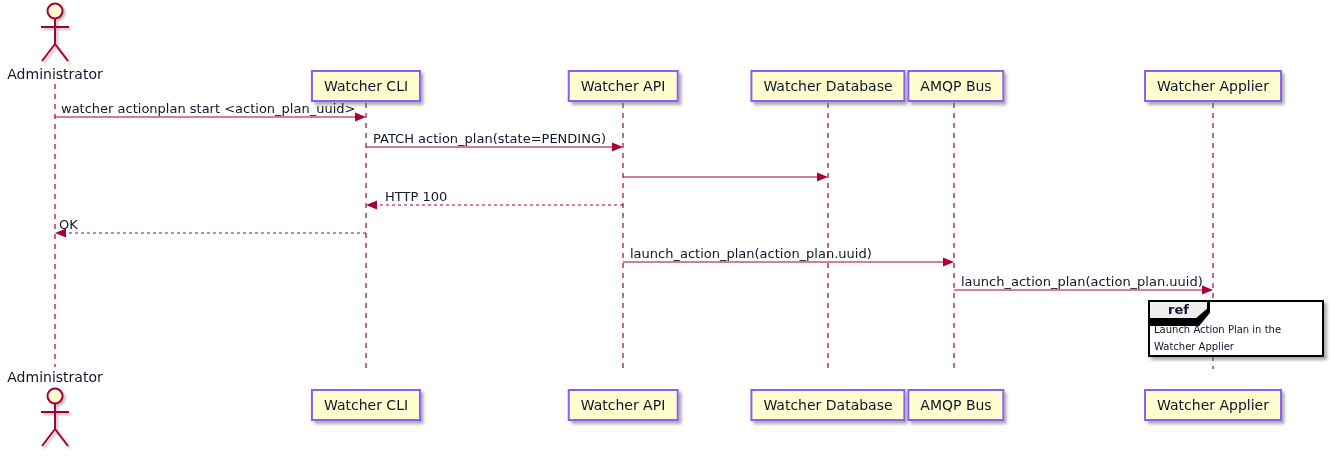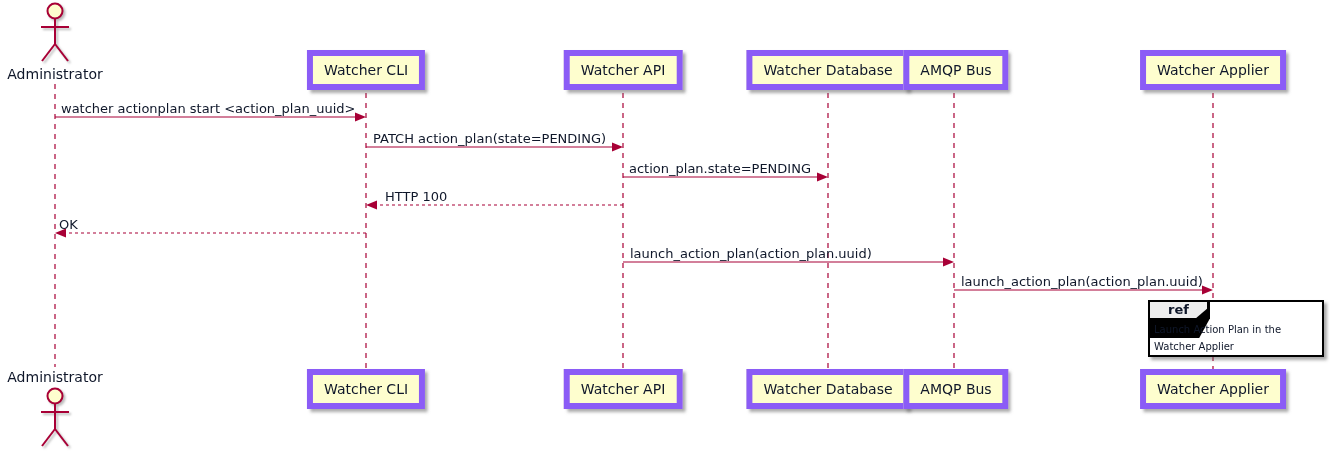--- a/index.html
+++ b/index.html
@@ -4,38 +4,39 @@
 <style>
   html,body { margin:0; padding:0; background:#ffffff; }
   .canvas {
     position:relative; width:1330px; height:456px; background:#ffffff;
     font-family:"DejaVu Sans","Liberation Sans",sans-serif; color:#0f172a;
     overflow:hidden;
   }
   .layer { position:absolute; left:0; top:0; z-index:1; }
   .pbox {
     position:absolute; z-index:2; transform:translateX(-50%);
-    background:#FEFECE; border:6px solid #8b5cf6;
+    background:#FEFECE; border:2px solid #8b5cf6;
     padding:4px 11px; font-size:14px; line-height:20px; white-space:nowrap;
     box-shadow:3px 3px 3px rgba(100,100,100,0.55);
+    margin-top:20px;
   }
   .actor-label {
     position:absolute; z-index:2; transform:translateX(-50%);
     font-size:14px; line-height:16px; white-space:nowrap;
   }
   .msg-label {
     position:absolute; z-index:2; font-size:13px; line-height:15px; white-space:nowrap;
   }
   .ref-box {
     position:absolute; z-index:2; left:1148px; top:300px; width:172px; height:53px;
     background:#ffffff; border:2px solid #000000;
     box-shadow:3px 3px 3px rgba(100,100,100,0.55);
   }
   .ref-tab-outer {
-    position:absolute; left:0; top:0; width:60px; height:36px; background:#000000;
+    position:absolute; left:0; top:0; width:60px; height:24px; background:#000000;
     clip-path:polygon(0 0,100% 0,100% 45%,82% 100%,0 100%);
   }
   .ref-tab-inner {
     position:absolute; left:0; top:0; width:57px; height:16px; background:#EEEEEE;
     clip-path:polygon(0 0,100% 0,100% 42%,81% 100%,0 100%);
     font-size:13px; font-weight:bold; text-align:center; line-height:16px;
   }
   .ref-text {
     position:absolute; left:4px; top:19px; width:160px;
     font-size:10px; line-height:17px;
@@ -115,21 +116,20 @@
   <div class="pbox" style="left:1213px; top:50px;">Watcher Applier</div>
 
   <div class="pbox" style="left:366px; top:369px;">Watcher CLI</div>
   <div class="pbox" style="left:623px; top:369px;">Watcher API</div>
   <div class="pbox" style="left:828px; top:369px;">Watcher Database</div>
   <div class="pbox" style="left:956px; top:369px;">AMQP Bus</div>
   <div class="pbox" style="left:1213px; top:369px;">Watcher Applier</div>
 
   <div class="msg-label" style="left:373px; top:131px;">PATCH action_plan(state=PENDING)</div>
   <div class="msg-label" style="left:61px; top:101px;">watcher actionplan start &lt;action_plan_uuid&gt;</div>
-  <div class="msg-label" style="left:629px; top:161px;">action_plan.state=PENDING</div>
   <div class="msg-label" style="left:385px; top:189px;">HTTP 100</div>
   <div class="msg-label" style="left:59px; top:217px;">OK</div>
   <div class="msg-label" style="left:630px; top:246px;">launch_action_plan(action_plan.uuid)</div>
   <div class="msg-label" style="left:961px; top:274px;">launch_action_plan(action_plan.uuid)</div>
 
   <div class="ref-box">
     <div class="ref-tab-outer">
       <div class="ref-tab-inner">ref</div>
     </div>
     <div class="ref-text">Launch Action Plan in the Watcher Applier</div>

